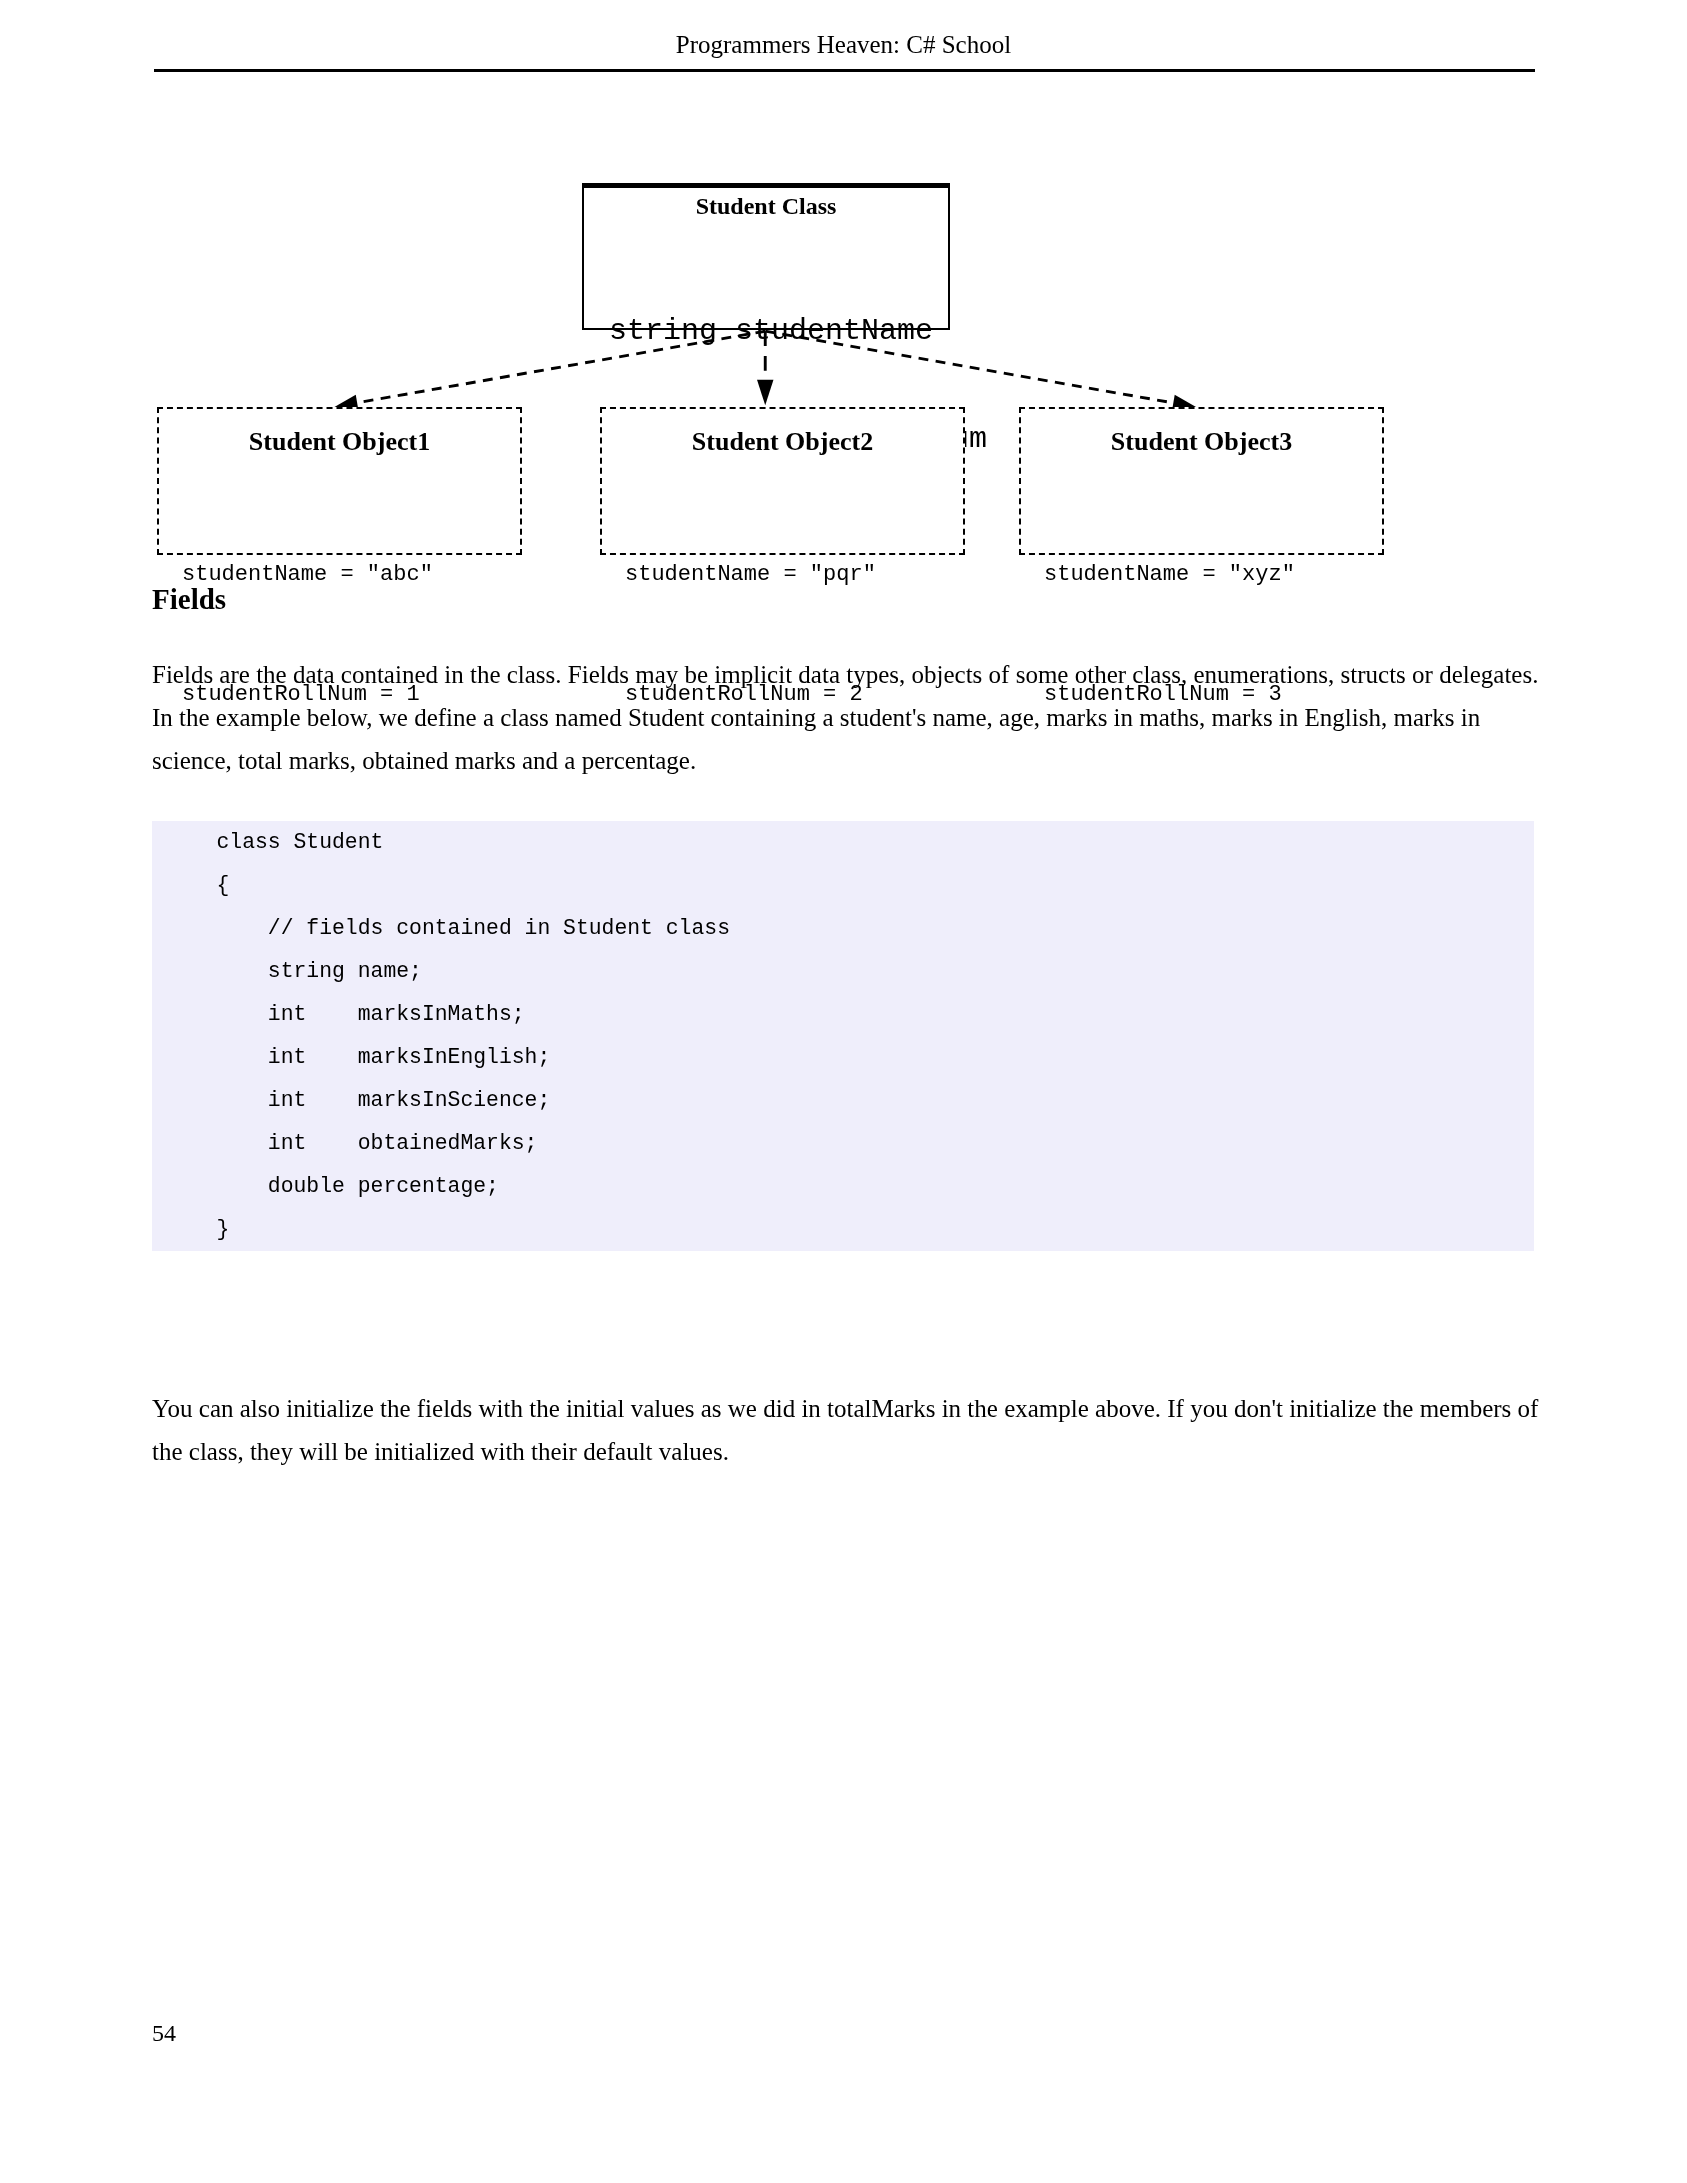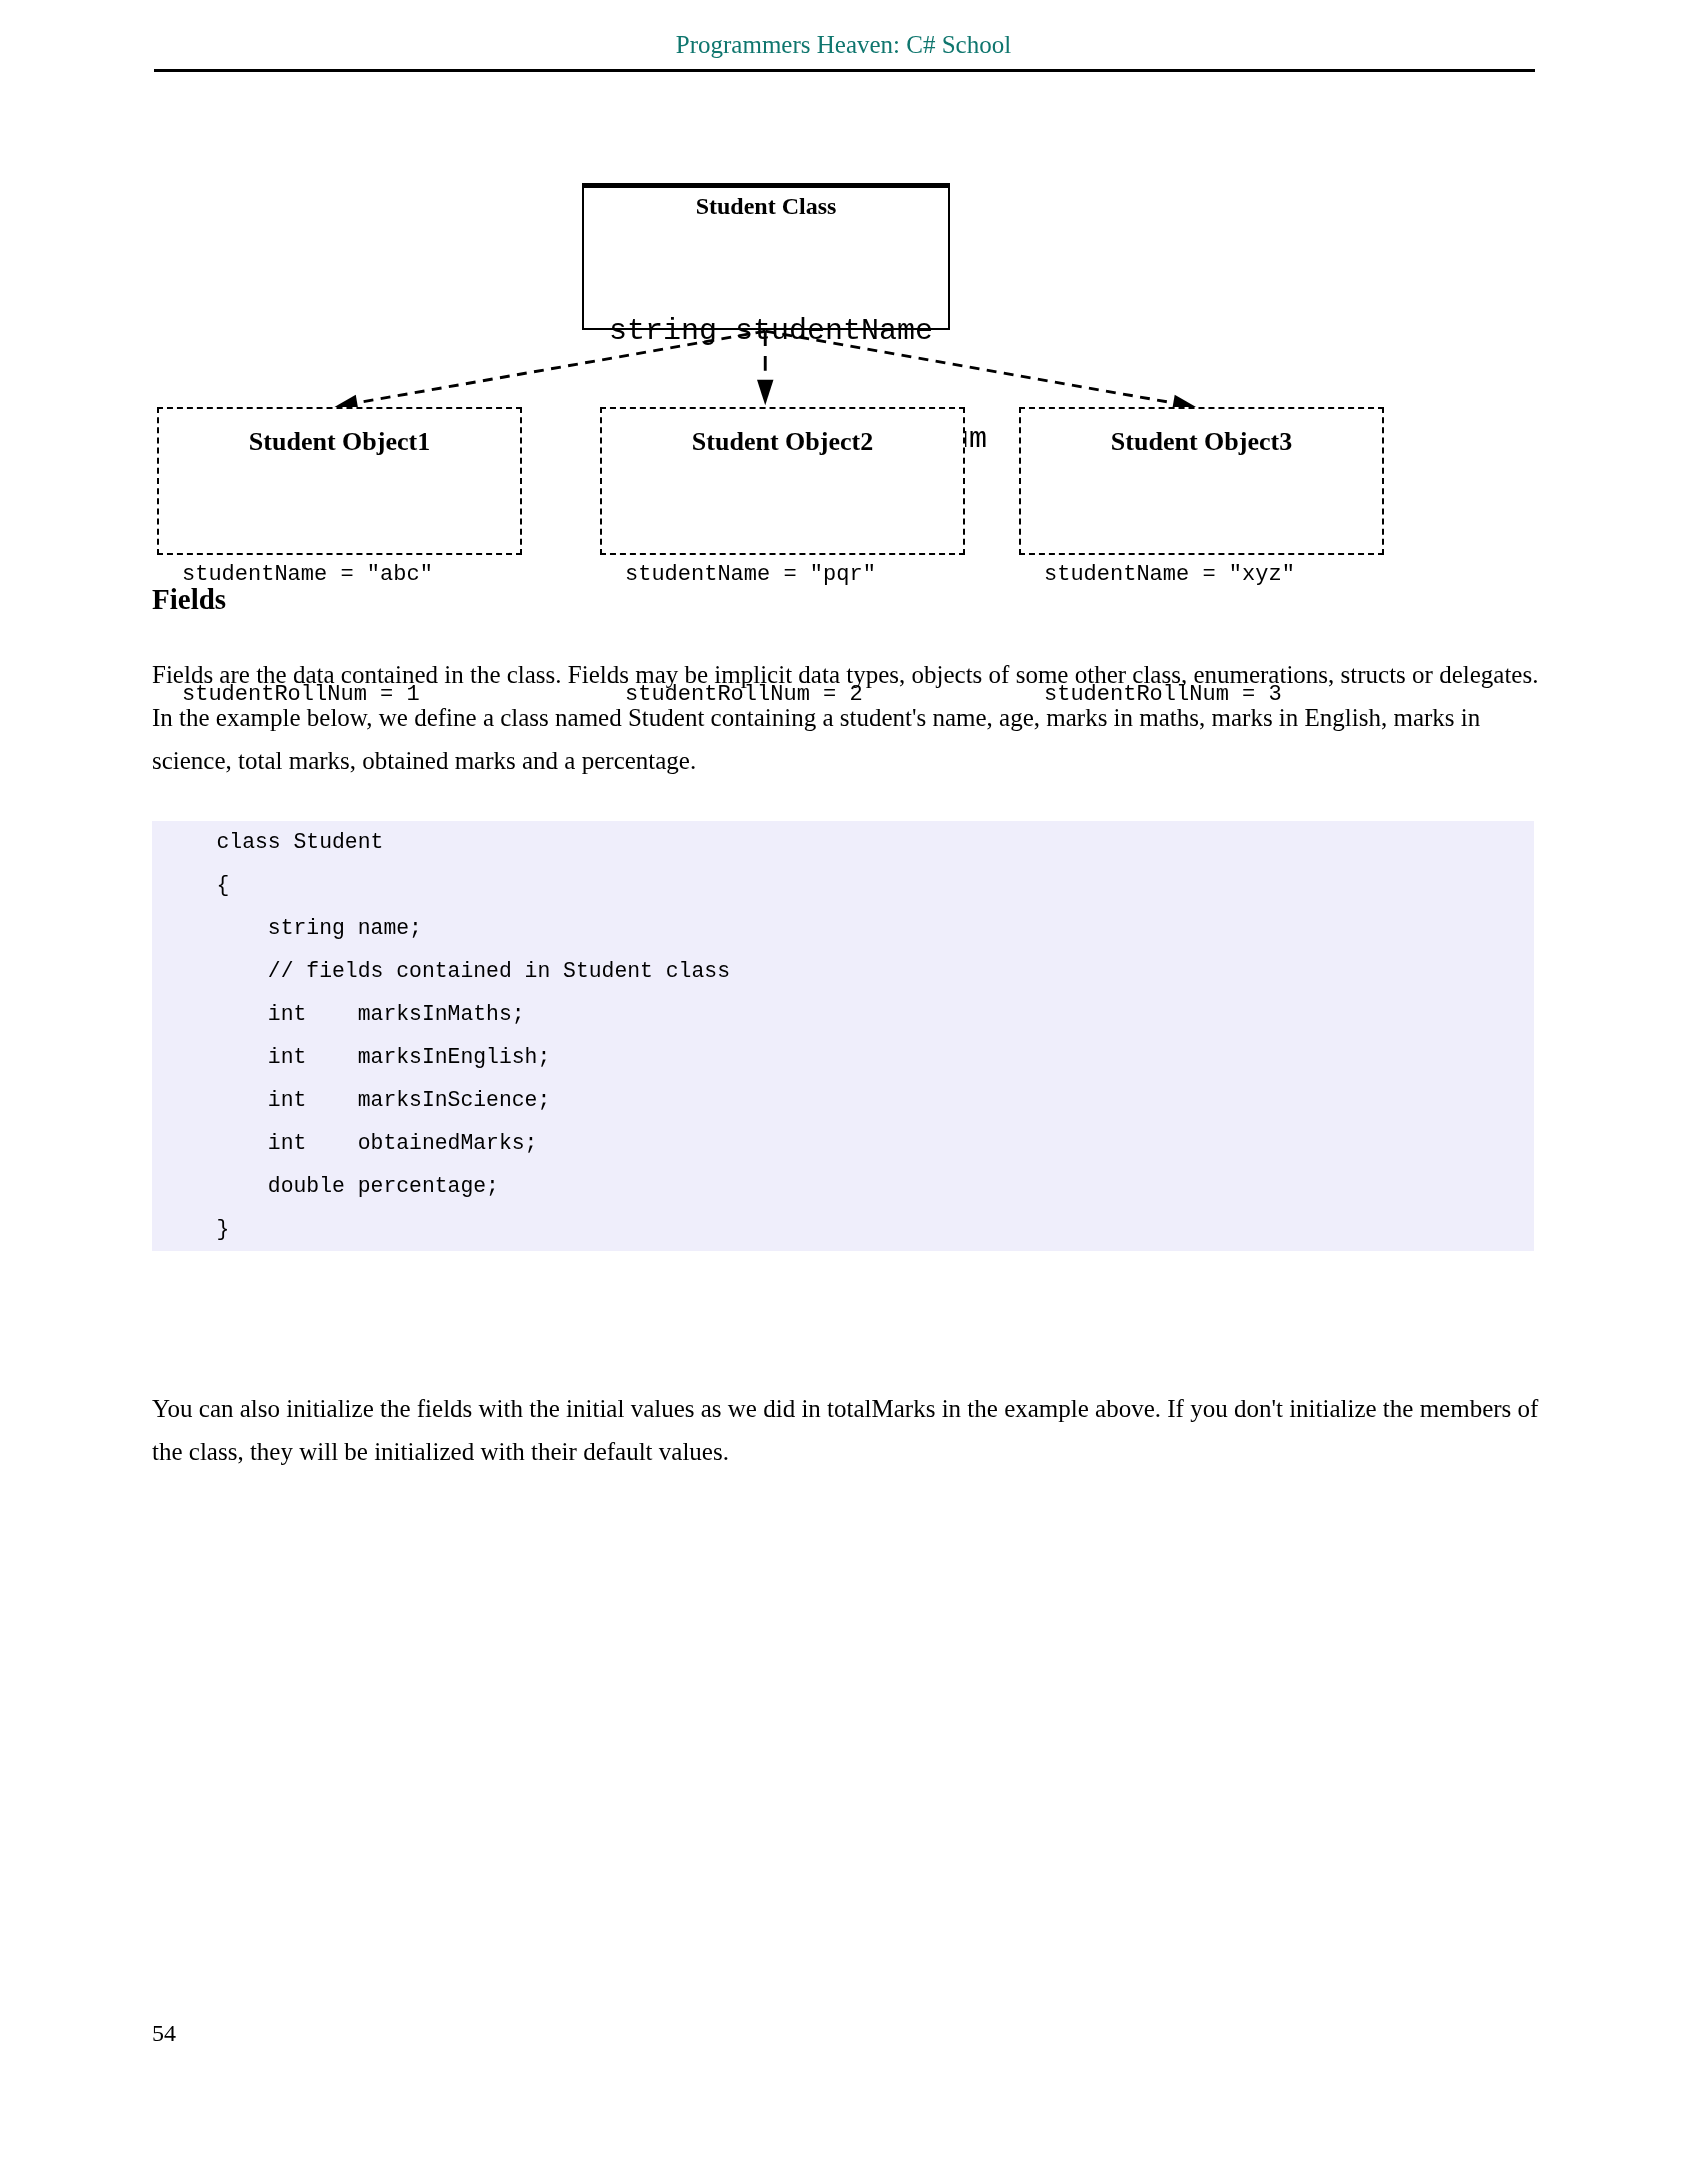--- a/index.html
+++ b/index.html
@@ -7,21 +7,21 @@
     position:relative; width:1687px; height:2183px;
     background:#ffffff; color:#000;
     font-family:"Liberation Serif", serif;
     overflow:hidden;
   }
   .abs { position:absolute; }
 
   
   .header-title {
     top:31px; left:0; width:1687px; text-align:center;
-    font-size:25px; color:#0f766e;
+    font-size:25px; color:#000000;
   }
   .header-rule { top:69px; left:154px; width:1381px; height:3.3px; background:#000; }
 
   
   .class-box {
     left:582px; top:183px; width:368px; height:147px;
     border:2.5px solid #000; border-top-width:5px; box-sizing:border-box;
     background:#fff;
   }
   .class-box-title { margin-top:5px; text-align:center; font-weight:bold; font-size:24px; }
@@ -116,22 +116,22 @@
       <div>studentRollNum = 3</div>
     </div>
   </div>
 
   <h2 class="abs fields-heading" style="margin:0;">Fields</h2>
   <p class="abs para para-1" style="margin:0;">Fields are the data contained in the class. Fields may be implicit data types, objects of some other class, enumerations, structs or delegates. In the example below, we define a class named Student containing a student's name, age, marks in maths, marks in English, marks in science, total marks, obtained marks and a percentage.</p>
 
   <div class="abs code-block">
     <div class="code-line">   class Student</div>
     <div class="code-line">   {</div>
+    <div class="code-line">       // fields contained in Student class</div>
     <div class="code-line">       string name;</div>
-    <div class="code-line">       // fields contained in Student class</div>
     <div class="code-line">       int    marksInMaths;</div>
     <div class="code-line">       int    marksInEnglish;</div>
     <div class="code-line">       int    marksInScience;</div>
     <div class="code-line">       int    obtainedMarks;</div>
     <div class="code-line">       double percentage;</div>
     <div class="code-line">   }</div>
   </div>
 
   <p class="abs para para-2" style="margin:0;">You can also initialize the fields with the initial values as we did in totalMarks in the example above. If you don't initialize the members of the class, they will be initialized with their default values.</p>
 

